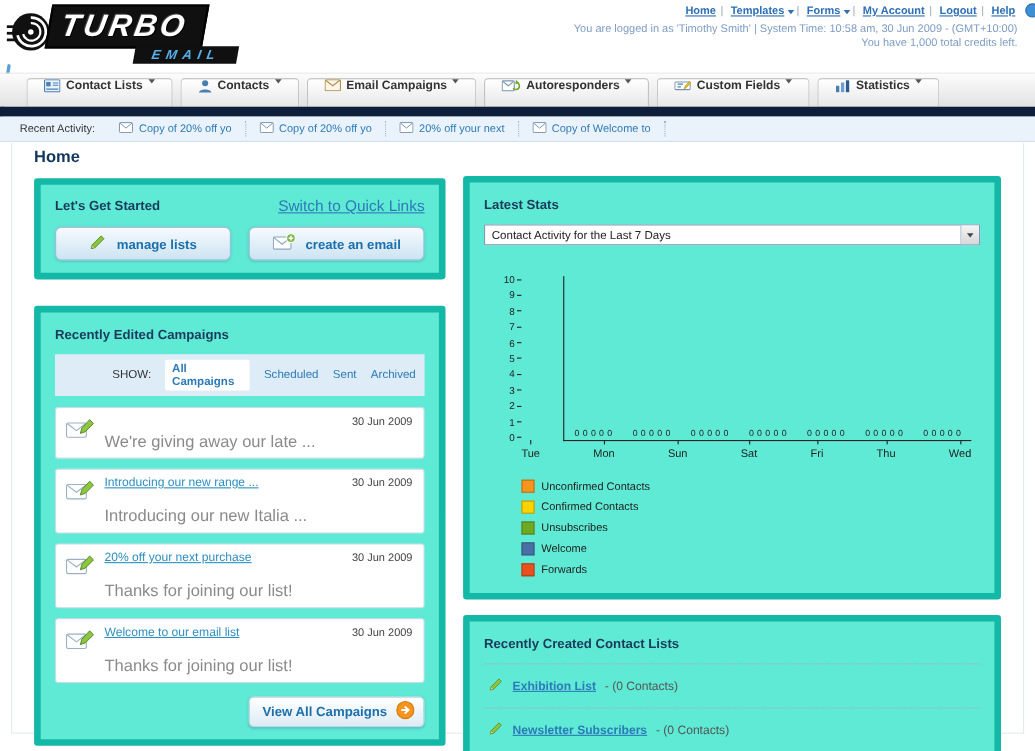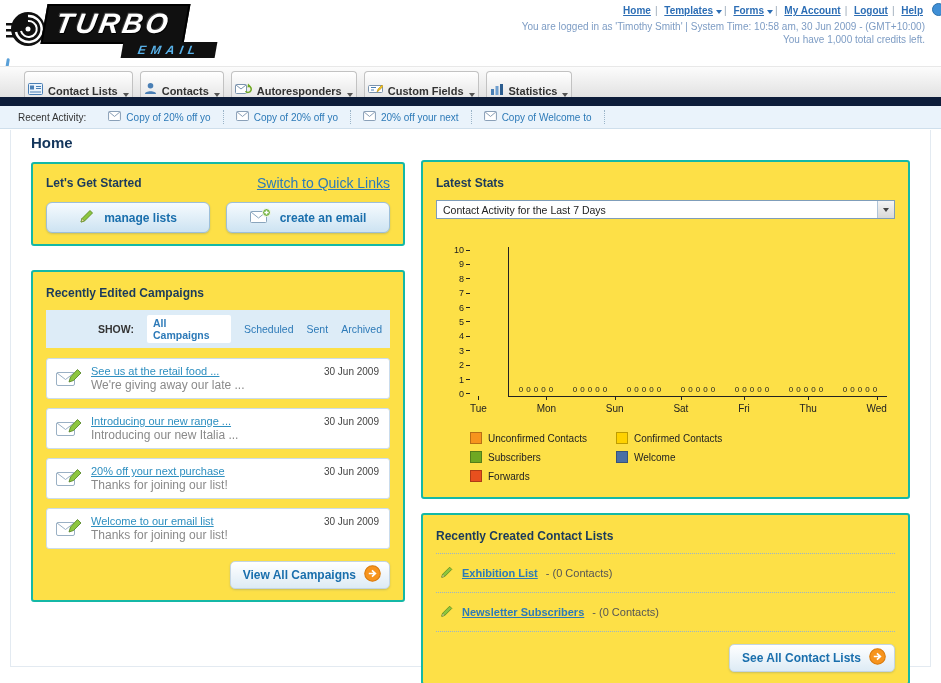--- a/index.html
+++ b/index.html
@@ -35,21 +35,21 @@
   .links-row .sep { color: #9aa8b8; text-decoration: none; margin: 0 2px; }
   .tcaret { display: inline-block; width: 0; height: 0; border-left: 3px solid transparent;
     border-right: 3px solid transparent; border-top: 4px solid #2d6eb5; margin-left: 1px; }
   .status-row { color: #7d9cc4; margin-top: 5px; }
   .credits-row { color: #7d9cc4; margin-top: 2px; }
 
   
   .tabbar { position: absolute; top: 66px; left: 0; right: 0; height: 31px;
     background: linear-gradient(#fcfcfc, #e2e2e2); display: flex; align-items: flex-end;
     padding-left: 24px; gap: 7px; border-top: 1px solid #e8e8e8; }
-  .tab { display: flex; align-items: flex-end; gap: 5px; height: 26px; padding: 0 3px;
+  .tab { display: flex; align-items: flex-start; gap: 5px; height: 26px; padding: 0 15px;
     border: 1px solid #c2c2c2; border-bottom: none; border-radius: 4px 4px 0 0;
     background: linear-gradient(#ffffff, #e7e7e7); font-size: 11px; font-weight: bold;
     color: #333; cursor: pointer; }
   .caret { width: 0; height: 0; border-left: 3px solid transparent;
     border-right: 3px solid transparent; border-top: 4px solid #555; }
   .darkbar { position: absolute; top: 97px; left: 0; right: 0; height: 9px; background: #0d1d3a; }
 
   
   .activity { position: absolute; top: 106px; left: 0; right: 0; height: 23px;
     background: #eaf3fb; border-bottom: 1px solid #cfdfec; display: flex;
@@ -60,46 +60,46 @@
   .act-item a { color: #2d7ab8; text-decoration: none; }
 
   
   .frame { position: absolute; top: 130px; left: 10px; right: 10px; bottom: 16px;
     background: #fff; border: 1px solid #e3eaf1; border-top: none; }
   .page-title { position: absolute; top: 4px; left: 20px; font-size: 15px;
     font-weight: bold; color: #14365c; }
   .left-col  { position: absolute; left: 20px; top: 32px; width: 374px; }
   .right-col { position: absolute; left: 410px; top: 30px; right: 20px; }
 
-  .panel { background: #fde047; border: 2px solid #14b8a6; border-radius: 3px;
+  .panel { background: #5eead4; border: 6px solid #14b8a6; border-radius: 3px;
     padding: 11px 13px; }
   .panel-title { font-size: 12px; font-weight: bold; color: #1b3a5c; }
   .panel-head { display: flex; justify-content: space-between; align-items: center; }
   .small-link { font-size: 14px; color: #2d7ab8; margin-left: 20px; }
 
   
   .gs-buttons { display: flex; gap: 16px; margin-top: 11px; }
   .gs-btn { flex: 1; display: flex; align-items: center; justify-content: center; gap: 9px;
     height: 31px; border: 1px solid #9dbfda; border-radius: 6px;
     background: linear-gradient(#f6fbfe, #cde3f2); color: #1a6fad; font-size: 12px;
     font-weight: bold; cursor: pointer; box-shadow: 0 1px 2px rgba(60,100,140,.25); }
 
   
   .campaigns-panel { margin-top: 24px; }
   .filterbar { margin-top: 9px; background: #ddecf7; padding: 5px 8px; display: flex;
     gap: 13px; align-items: center; font-size: 10.5px; }
-  .filterbar .show-label { font-weight: bold; color: #333; padding-left: 44px; }
+  .filterbar .show-label { font-weight: normal; color: #333; padding-left: 44px; }
   .filter-link { color: #2d7ab8; text-decoration: none; }
   .filter-link.active { background: #fff; padding: 2px 6px; border-radius: 2px; font-weight: bold; }
   .camp-list { display: flex; flex-direction: column; gap: 9px; margin-top: 10px; }
   .camp-row { position: relative; border: 1px solid #cadcec; border-radius: 3px;
     padding: 6px 70px 6px 44px; min-height: 38px; background: #fff; }
   .camp-icon { position: absolute; left: 9px; top: 8px; }
   .camp-title { font-size: 11px; color: #2e8fc0; display: block; }
-  .camp-sub { font-size: 12px; color: #8a8a8a; margin-top: 1px; display: block; }
+  .camp-sub { font-size: 15px; color: #8a8a8a; margin-top: 16px; display: block; }
   .camp-date { position: absolute; right: 10px; top: 7px; font-size: 10px; color: #444; }
   .btn-row { display: flex; justify-content: flex-end; margin-top: 12px; }
   .pill-btn { display: flex; align-items: center; gap: 8px; padding: 3px 8px 3px 12px;
     border: 1px solid #c3d5e4; border-radius: 5px; background: linear-gradient(#ffffff,#ddebf5);
     color: #1a6fad; font-size: 12px; font-weight: bold; cursor: pointer;
     box-shadow: 0 1px 2px rgba(60,100,140,.25); }
 
   
   .fake-select { margin-top: 9px; height: 19px; border: 1px solid #7f9db9; background: #fff;
     display: flex; align-items: center; justify-content: space-between; font-size: 10.5px;
@@ -118,21 +118,21 @@
   .plot { flex: 1; height: 150px; border-left: 1px solid #222; border-bottom: 1px solid #222;
     position: relative; }
   .groups { position: absolute; left: 0; right: 0; bottom: 2px; display: flex;
     justify-content: space-around; }
   .vgroup { display: flex; gap: 3px; font-size: 8px; color: #222; }
   .x-labels { margin-left: 26px; display: flex; justify-content: space-between;
     font-size: 10px; color: #222; margin-top: 6px; }
   .xlab { position: relative; }
   .xlab::before { content: ""; position: absolute; top: -7px; left: 50%; width: 1px;
     height: 4px; background: #222; }
-  .legend { margin: 18px 0 4px 26px; display: flex; flex-wrap: wrap; row-gap: 7px; }
+  .legend { margin: 18px 0 4px 26px; display: flex; flex-wrap: wrap; row-gap: 7px; flex-direction: column; }
   .legend-item { width: 146px; display: flex; align-items: center; gap: 6px;
     font-size: 10px; color: #222; }
   .swatch { width: 12px; height: 12px; display: inline-block; border: 1px solid rgba(0,0,0,.25); }
 
   
   .lists-panel { margin-top: 14px; }
   .dotted { border-top: 1px dotted #9ab4c8; margin: 9px 0; }
   .list-item { display: flex; align-items: center; gap: 8px; padding: 2px 4px; font-size: 11px; }
   .list-item a { color: #2d7ab8; font-weight: bold; }
   .list-suffix { color: #555; }
@@ -188,20 +188,30 @@
     <span class="caret"></span>
   </div>
   <div class="tab">
     <span>
       <svg width="13" height="13" viewBox="0 0 14 14">
           <circle cx="7" cy="4" r="3" fill="#4a7fb5"></circle>
           <path d="M1 13 C1 9 13 9 13 13 Z" fill="#4a7fb5"></path>
         </svg>
     </span>
     <span>Contacts</span>
+    <span class="caret"></span>
+  </div>
+  <div class="tab">
+    <span>
+      <svg width="15" height="11" viewBox="0 0 15 11">
+          <rect x="0.5" y="0.5" width="14" height="10" rx="1" fill="#fdf6e7" stroke="#b09050"></rect>
+          <path d="M1 1 L7.5 6 L14 1" fill="none" stroke="#b09050"></path>
+        </svg>
+    </span>
+    <span>Email Campaigns</span>
     <span class="caret"></span>
   </div>
   <div class="tab">
     <span>
       <svg width="17" height="12" viewBox="0 0 17 12">
           <rect x="0.5" y="1.5" width="11" height="9" rx="1" fill="#fff" stroke="#7a93ad"></rect>
           <path d="M1 2 L6 6 L11 2" fill="none" stroke="#7a93ad"></path>
           <path d="M13 3 a3.2 3.2 0 1 1 -2.5 5.2" fill="none" stroke="#6fa822" stroke-width="1.5"></path>
           <polygon points="13,0.5 16,3.5 12.5,4.5" fill="#6fa822"></polygon>
         </svg>
@@ -313,21 +323,20 @@
 
       <div class="camp-list">
         <div class="camp-row">
           <span class="camp-icon">
             <svg width="27" height="21" viewBox="0 0 27 21">
                 <rect x="0.5" y="5.5" width="18" height="13" rx="1.5" fill="#fff" stroke="#9ab0c4"></rect>
                 <path d="M1 6 L9.5 12.5 L18 6" fill="none" stroke="#9ab0c4"></path>
                 <path d="M13 15 L14.5 10 L21.5 2.5 L25 6 L17.5 13.5 Z" fill="#8dc63f" stroke="#4e7d1e" stroke-width="0.8"></path>
               </svg>
           </span>
-          <a class="camp-title">See us at the retail food ...</a>
           <span class="camp-sub">We're giving away our late ...</span>
           <span class="camp-date">30 Jun 2009</span>
         </div>
         <div class="camp-row">
           <span class="camp-icon">
             <svg width="27" height="21" viewBox="0 0 27 21">
                 <rect x="0.5" y="5.5" width="18" height="13" rx="1.5" fill="#fff" stroke="#9ab0c4"></rect>
                 <path d="M1 6 L9.5 12.5 L18 6" fill="none" stroke="#9ab0c4"></path>
                 <path d="M13 15 L14.5 10 L21.5 2.5 L25 6 L17.5 13.5 Z" fill="#8dc63f" stroke="#4e7d1e" stroke-width="0.8"></path>
               </svg>
@@ -469,21 +478,21 @@
             <div class="legend-item">
               <span class="swatch" style="background: rgb(247, 148, 29);"></span>
               <span>Unconfirmed Contacts</span>
             </div>
             <div class="legend-item">
               <span class="swatch" style="background: rgb(255, 210, 0);"></span>
               <span>Confirmed Contacts</span>
             </div>
             <div class="legend-item">
               <span class="swatch" style="background: rgb(111, 168, 34);"></span>
-              <span>Subscribers</span>
+              <span>Unsubscribes</span>
             </div>
             <div class="legend-item">
               <span class="swatch" style="background: rgb(74, 111, 165);"></span>
               <span>Welcome</span>
             </div>
             <div class="legend-item">
               <span class="swatch" style="background: rgb(232, 80, 30);"></span>
               <span>Forwards</span>
             </div>
           </div>

